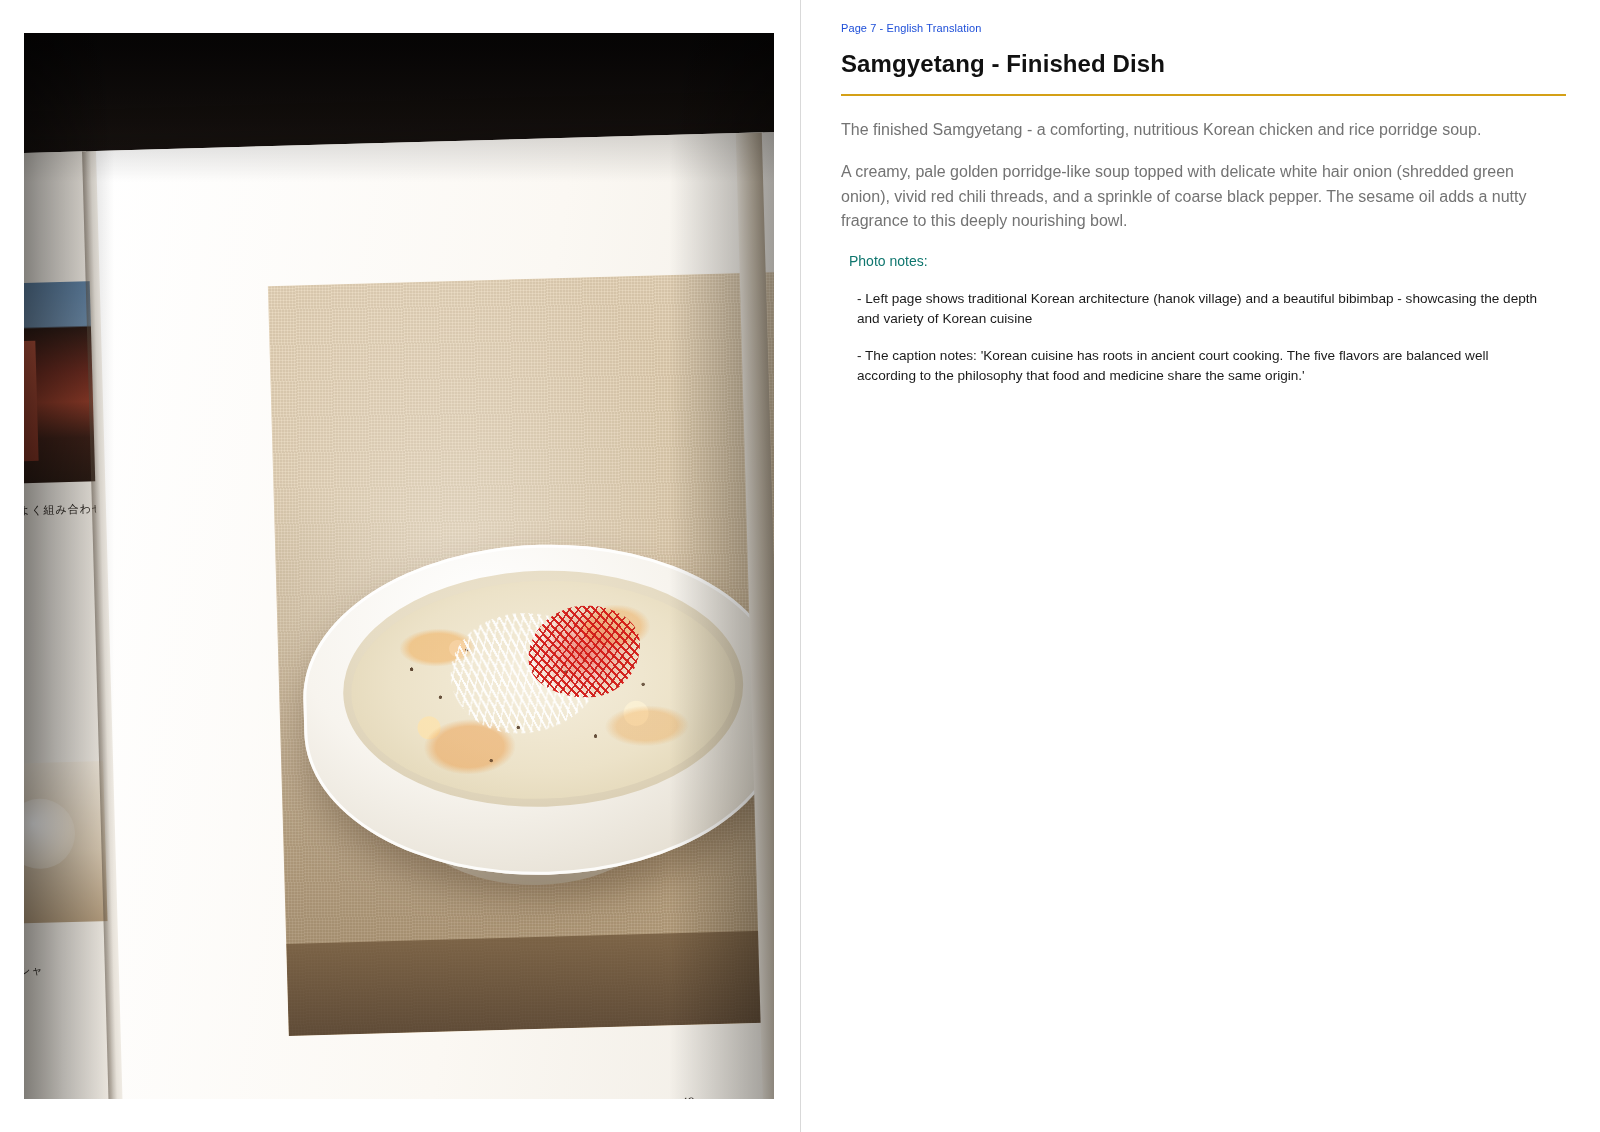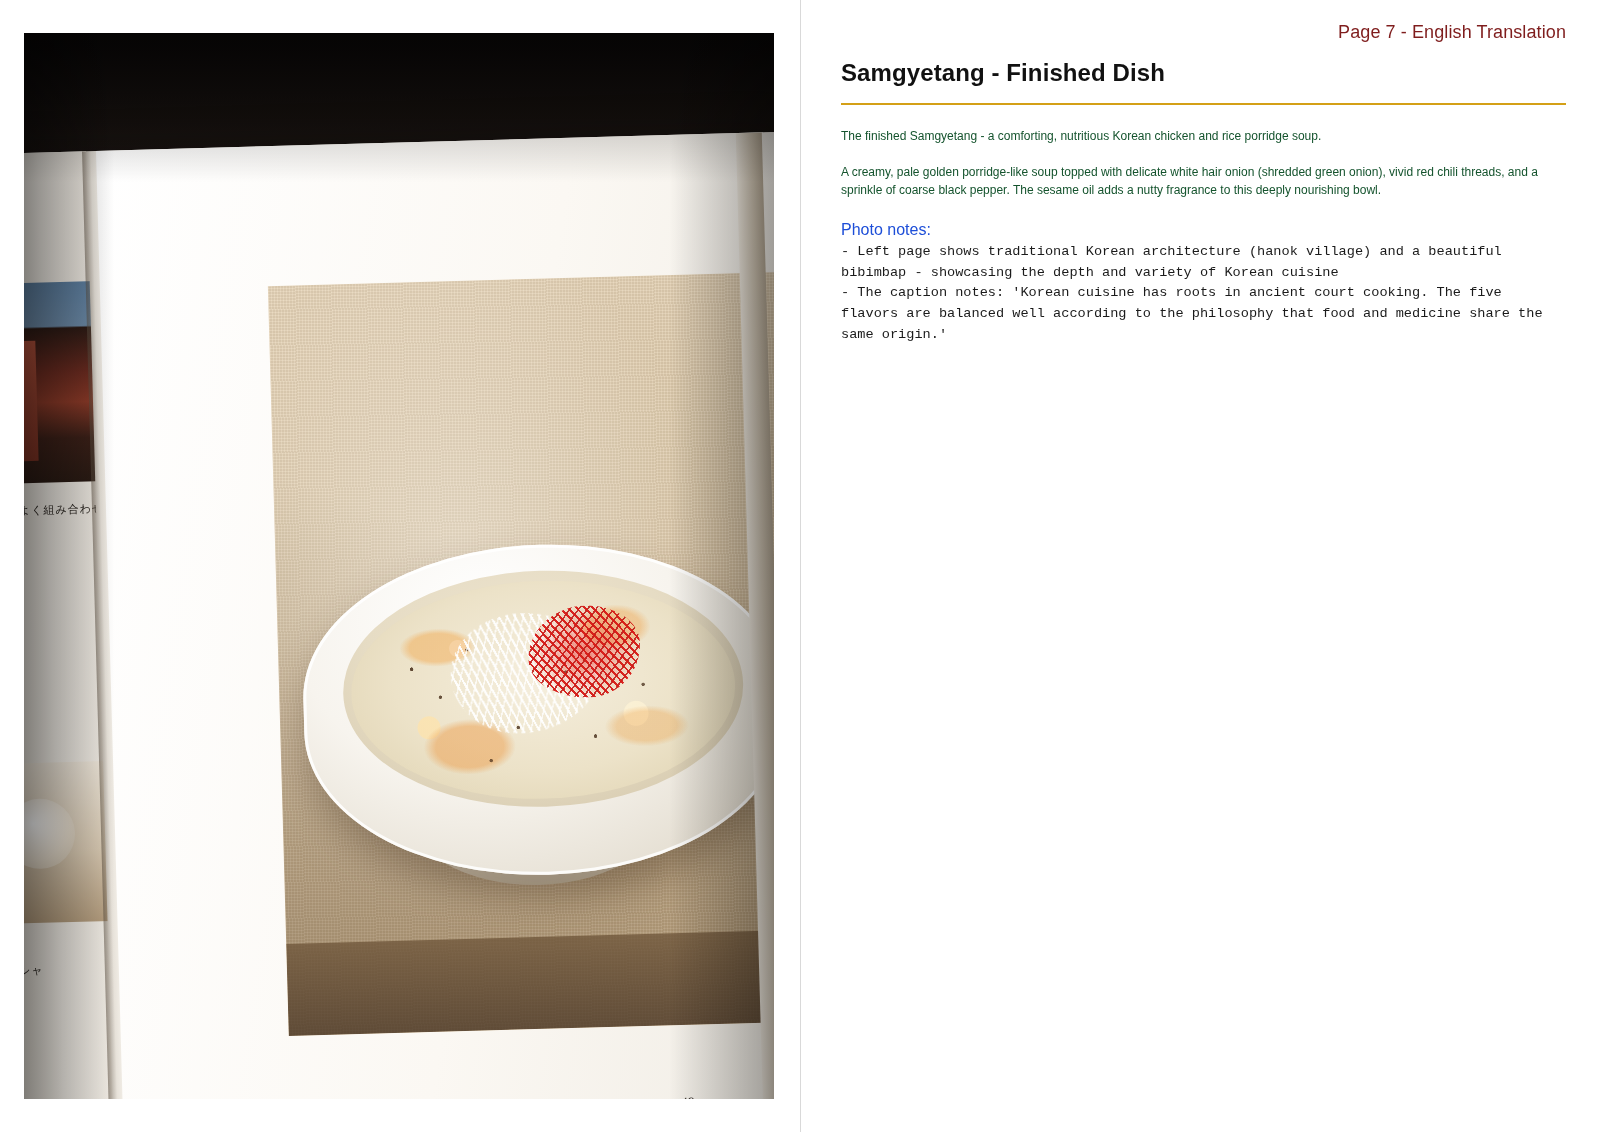--- a/index.html
+++ b/index.html
@@ -280,59 +280,57 @@
     flex: 0 0 1px;
   }
 
   
   .text-panel {
     flex: 1 1 auto;
     padding: 22px 34px 0 40px;
     background: #ffffff;
   }
   .breadcrumb {
-    font-size: 18px;
-    color: #7f1d1d;
+    font-size: 11px;
+    color: #1d4ed8;
     margin: 0 0 16px 0;
     letter-spacing: .1px;
-    text-align: right;
   }
   .title {
     font-size: 24px;
     font-weight: bold;
     color: #111111;
     margin: 0 0 16px 0;
     letter-spacing: .1px;
   }
   .rule {
     height: 2px;
     background: #d4a017;
     margin: 0 0 22px 0;
   }
   .para {
-    font-size: 12px;
+    font-size: 16px;
     line-height: 1.52;
-    color: #14532d;
+    color: #737373;
     margin: 0 0 18px 0;
   }
   .notes-block {
     margin: 0 0 18px 0;
   }
   .notes-label {
-    font-size: 16px;
+    font-size: 14px;
     line-height: 1.52;
-    color: #1d4ed8;
-    margin: 0;
+    color: #0f766e;
+    margin: 8px;
   }
   .note-line {
     font-size: 13.6px;
     line-height: 1.52;
     color: #1b1b1b;
-    margin: 0;
-    font-family: Liberation Mono, monospace;
+    margin: 16px;
   }
 </style>
 </head>
 <body>
 
 <div id="page">
 
   <div class="photo-panel">
     <div class="photo">
       <div class="scene-bg"></div>

